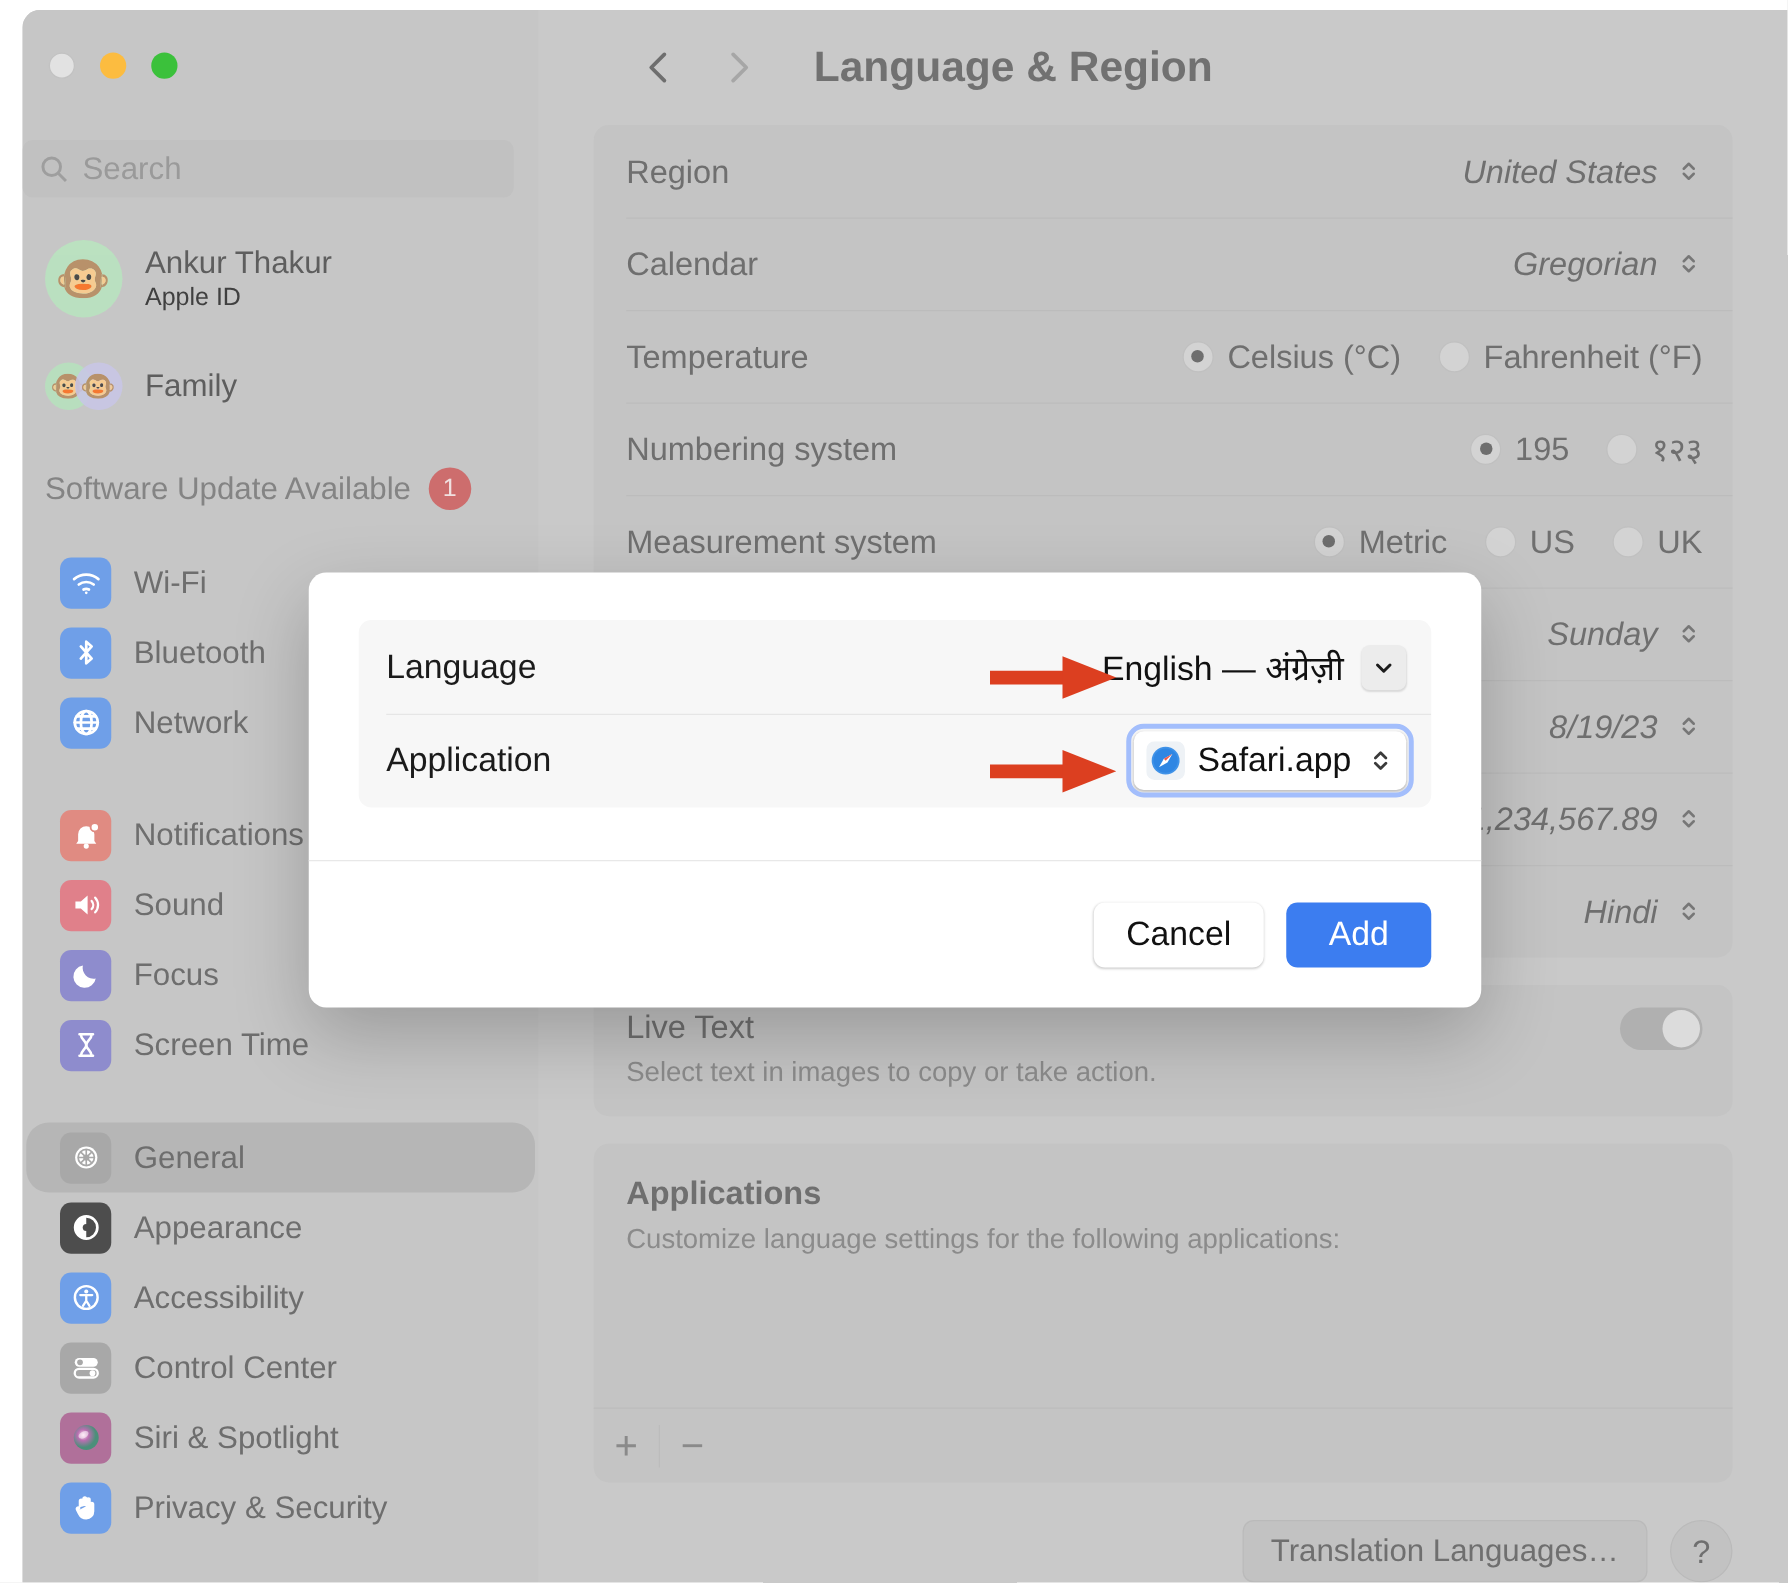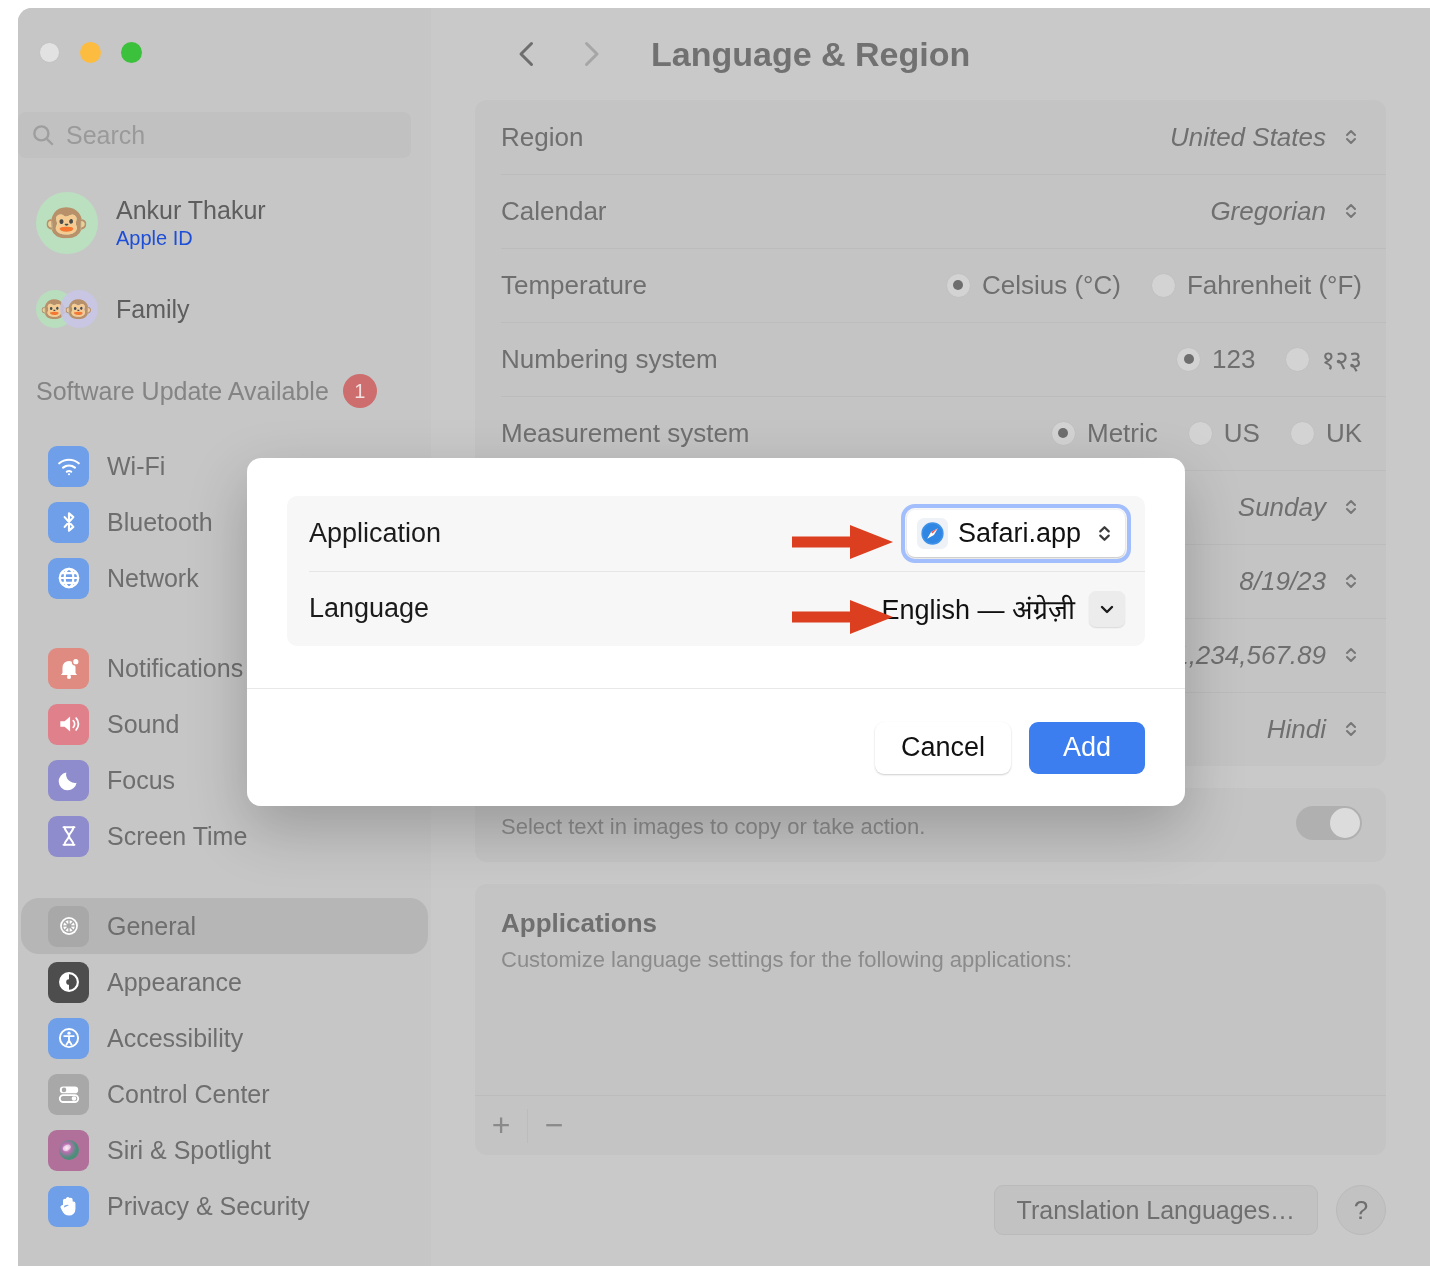--- a/index.html
+++ b/index.html
@@ -60,21 +60,21 @@
     display: flex; align-items: center; gap: 18px;
   }
   .avatar {
     width: 62px; height: 62px; border-radius: 50%;
     background: #b9e5bf;
     display: flex; align-items: center; justify-content: center;
     font-size: 36px; line-height: 1;
     opacity: .85;
   }
   .acct-name { font-size: 25px; color: #5e5e5e; line-height: 1.25; }
-  .acct-sub { font-size: 20px; color: #1d4ed8; line-height: 1.25; }
+  .acct-sub { font-size: 20px; color: #404040; line-height: 1.25; }
 
   .family {
     position: absolute; left: 18px; top: 278px;
     display: flex; align-items: center; gap: 18px;
   }
   .family-avatars {
     width: 62px; height: 46px; position: relative;
   }
   .fa {
     position: absolute; top: 4px;
@@ -587,21 +587,21 @@
                   </label>
                 </div>
               </div>
             </div>
             <div class="row">
               <div class="row-label">Numbering system</div>
               <div class="row-right">
                 <div class="radio-group">
                   <label class="radio-item">
                     <span class="radio on"></span>
-                    <span class="radio-label">123</span>
+                    <span class="radio-label">195</span>
                   </label>
                   <label class="radio-item">
                     <span class="radio"></span>
                     <span class="radio-label">१२३</span>
                   </label>
                 </div>
               </div>
             </div>
             <div class="row">
               <div class="row-label">Measurement system</div>
@@ -668,20 +668,21 @@
                     <polyline points="4,11 8,15 12,11"></polyline>
                   </svg>
                 </span>
               </div>
             </div>
           </div>
 
         <div class="card">
           <div class="livetext-row">
             <div>
+              <div class="lt-title">Live Text</div>
               <div class="lt-sub">Select text in images to copy or take action.</div>
             </div>
             <div class="toggle">
               <div class="knob"></div>
             </div>
           </div>
         </div>
 
         <div class="card">
           <div class="section-head">
@@ -699,20 +700,32 @@
         <div class="bottom-actions">
           <div class="btn-gray">Translation Languages…</div>
           <div class="btn-help">?</div>
         </div>
       </div>
     </div>
 
     <div class="sheet">
       <div class="sheet-body">
         <div class="sheet-card">
+
+          <div class="sheet-row">
+            <div class="sheet-label">Language</div>
+            <div class="sheet-right">
+              <span class="lang-value">English — अंग्रेज़ी</span>
+              <span class="chev-btn">
+                <svg viewBox="0 0 20 20" width="20" height="20" fill="none" stroke="#1c1c1c" stroke-width="2.4" stroke-linecap="round" stroke-linejoin="round">
+                  <polyline points="5,8 10,13 15,8"></polyline>
+                </svg>
+              </span>
+            </div>
+          </div>
 
           <div class="sheet-row">
             <div class="sheet-label">Application</div>
             <div class="sheet-right">
               <div class="popup focused">
                 <span class="safari-ico">
                   <svg viewBox="0 0 32 32" width="31" height="31">
                     <rect x="0" y="0" width="32" height="32" rx="7" fill="#eef2f6"></rect>
                     <circle cx="16" cy="16" r="11.5" fill="#3f92e8"></circle>
                     <circle cx="16" cy="16" r="10" fill="#2f86e3"></circle>
@@ -724,32 +737,20 @@
                 <span class="popup-stepper">
                   <svg viewBox="0 0 16 18" width="17" height="19" fill="none" stroke="#3b3b3b" stroke-width="2.1" stroke-linecap="round" stroke-linejoin="round">
                     <polyline points="4,7 8,3 12,7"></polyline>
                       <polyline points="4,11 8,15 12,11"></polyline>
                   </svg>
                 </span>
               </div>
             </div>
           </div>
 
-          <div class="sheet-row">
-            <div class="sheet-label">Language</div>
-            <div class="sheet-right">
-              <span class="lang-value">English — अंग्रेज़ी</span>
-              <span class="chev-btn">
-                <svg viewBox="0 0 20 20" width="20" height="20" fill="none" stroke="#1c1c1c" stroke-width="2.4" stroke-linecap="round" stroke-linejoin="round">
-                  <polyline points="5,8 10,13 15,8"></polyline>
-                </svg>
-              </span>
-            </div>
-          </div>
-
         </div>
       </div>
 
       <div class="sheet-footer">
         <div class="btn btn-cancel">Cancel</div>
         <div class="btn btn-add">Add</div>
       </div>
     </div>
 
     <div class="arrow" style="left:772px; top:512px;">

